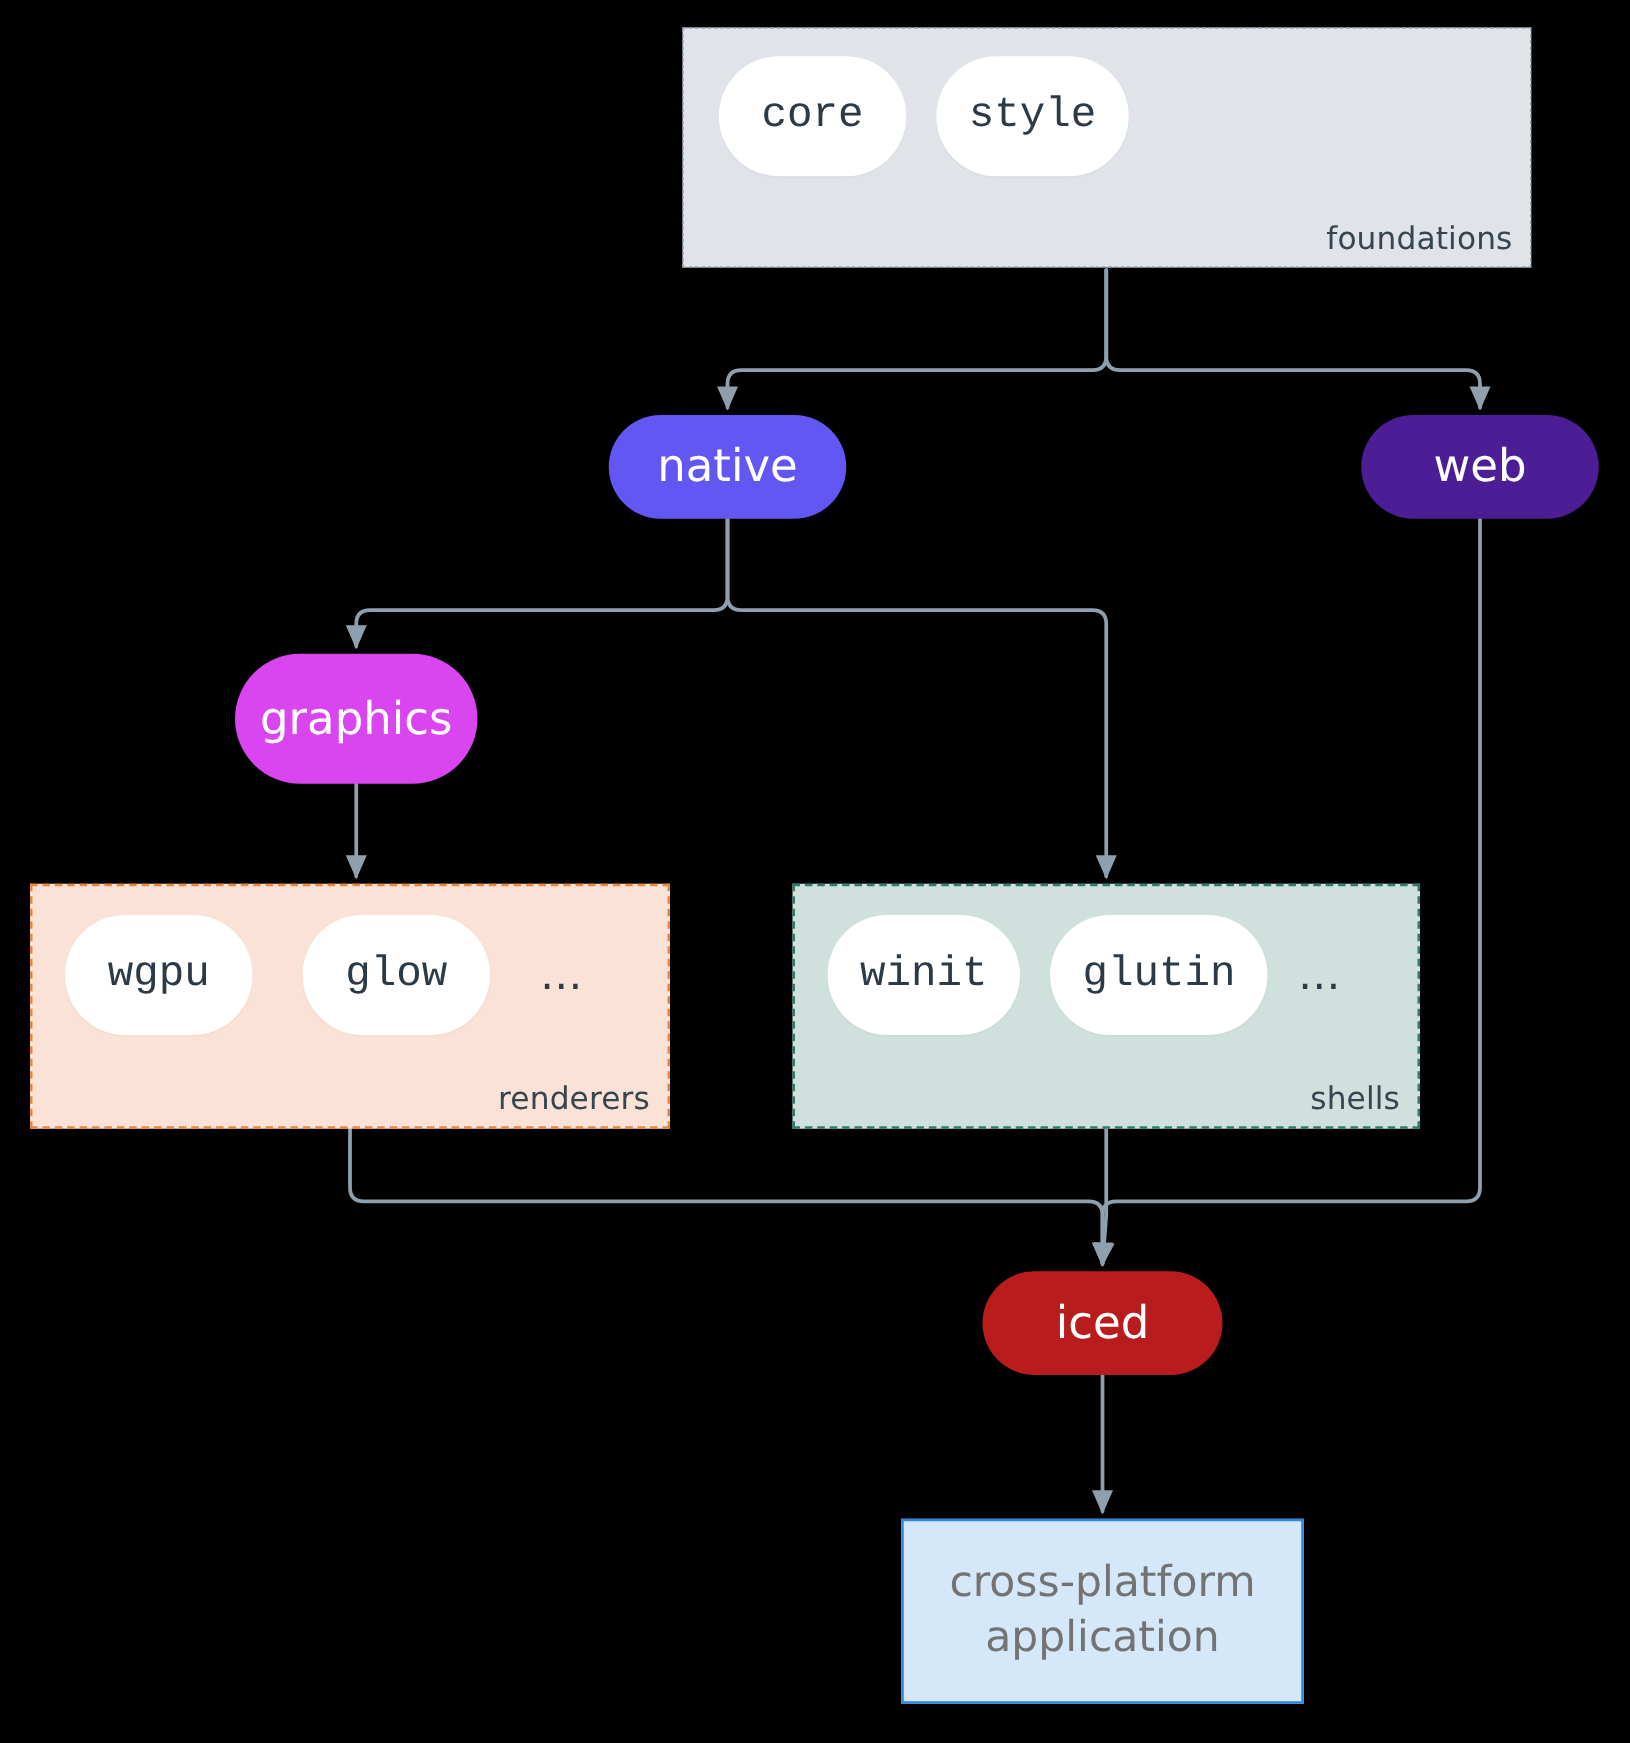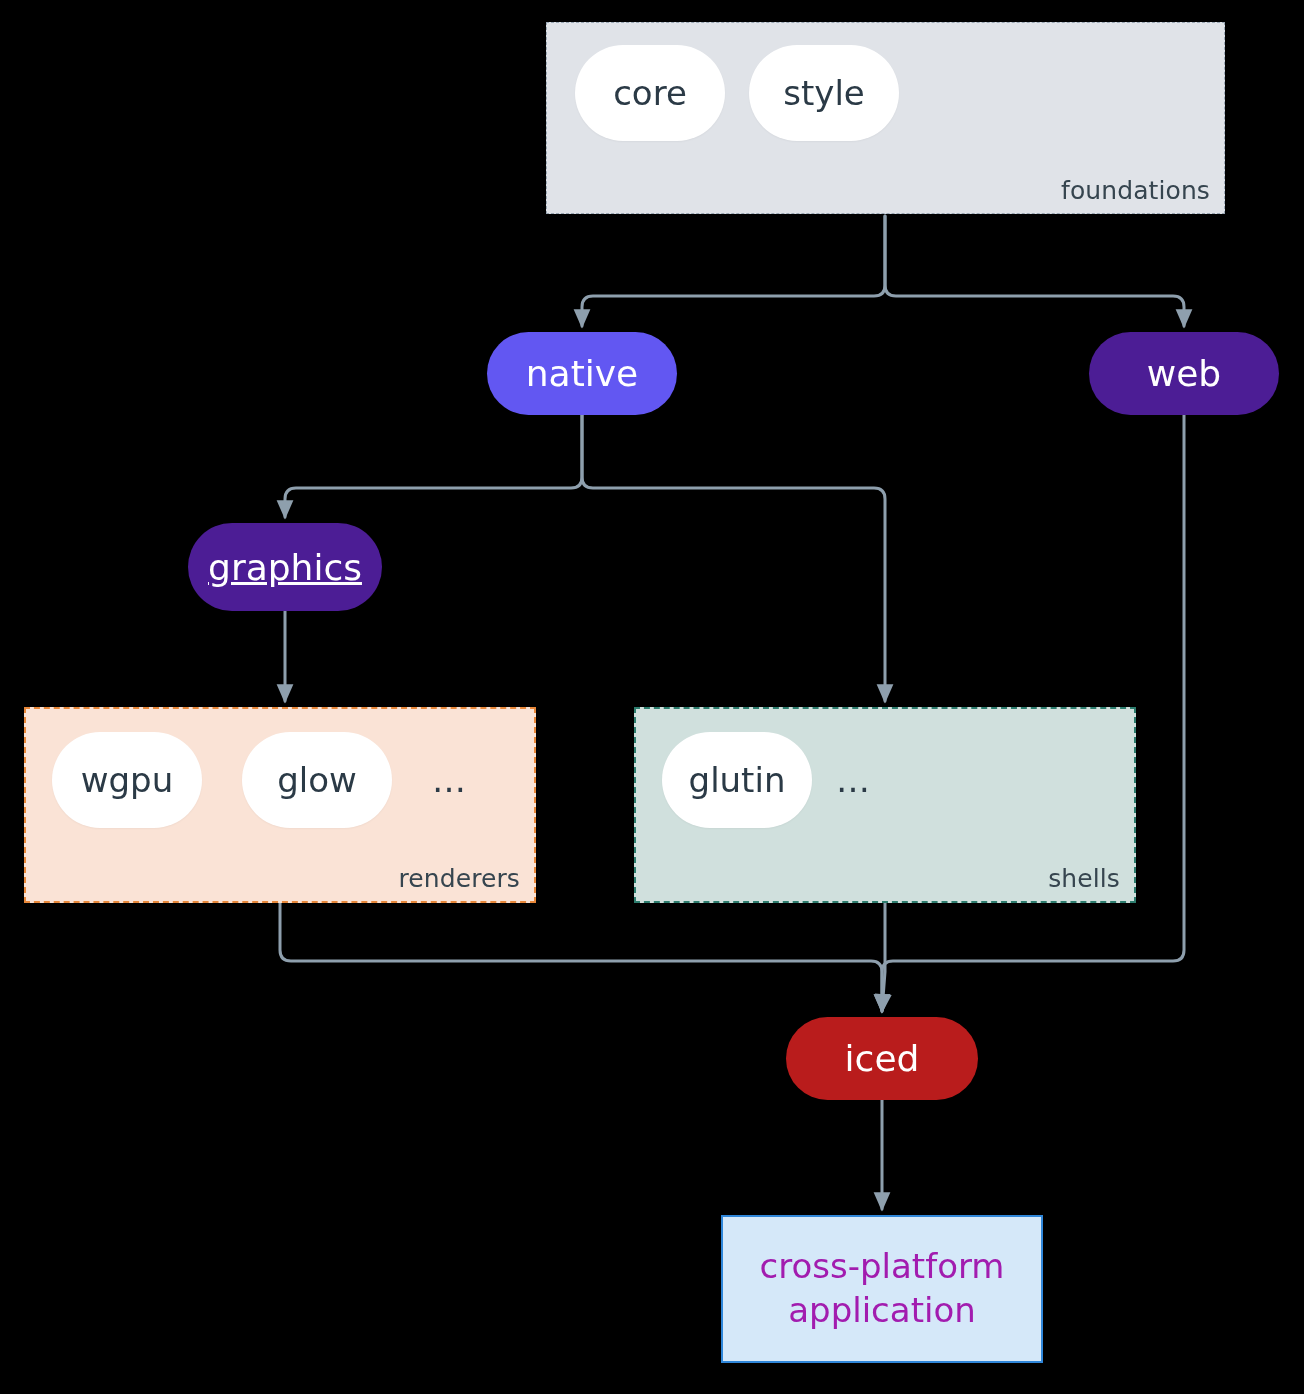--- a/index.html
+++ b/index.html
@@ -95,20 +95,21 @@
     background: #ffffff;
     border-radius: 48px;
     display: flex;
     align-items: center;
     justify-content: center;
     font-size: 34px;
     color: #2b3a46;
     margin-right: 24px;
     box-shadow: 0 1px 2px rgba(0,0,0,0.04);
     white-space: nowrap;
+    font-family: Liberation Mono, monospace;
   }
   .ellipsis {
     font-size: 34px;
     color: #2b3a46;
     display: flex;
     align-items: center;
     height: 96px;
     margin-right: 8px;
   }
 
@@ -135,23 +136,22 @@
     left: 1089px;
     top: 332px;
     width: 190px;
     height: 83px;
     background: #4c1d95;
   }
   #node-graphics {
     left: 188px;
     top: 523px;
     width: 194px;
-    height: 88px;
-    background: #4c1d95;
-    text-decoration: underline;
+    height: 104px;
+    background: #d946ef;
   }
   #node-iced {
     left: 786px;
     top: 1017px;
     width: 192px;
     height: 83px;
     background: #b91c1c;
   }
 
   
@@ -161,21 +161,21 @@
     top: 1215px;
     width: 322px;
     height: 148px;
     box-sizing: border-box;
     background: #d5e8f9;
     border: 2px solid #2f86d9;
     display: flex;
     flex-direction: column;
     align-items: center;
     justify-content: center;
-    color: #a21caf;
+    color: #737373;
     font-size: 34px;
     line-height: 1.28;
     text-align: center;
   }
 </style>
 </head>
 <body>
 
 <div id="canvas">
 
@@ -219,20 +219,21 @@
     <div class="cluster-nodes">
       <div class="leaf">wgpu</div>
       <div class="leaf">glow</div>
       <div class="ellipsis">…</div>
     </div>
     <div class="cluster-label">renderers</div>
   </div>
 
   <div class="cluster" id="cluster-shells">
     <div class="cluster-nodes">
+      <div class="leaf">winit</div>
       <div class="leaf">glutin</div>
       <div class="ellipsis">…</div>
     </div>
     <div class="cluster-label">shells</div>
   </div>
 
   <div class="pill" id="node-native">native</div>
 
   <div class="pill" id="node-web">web</div>
 

